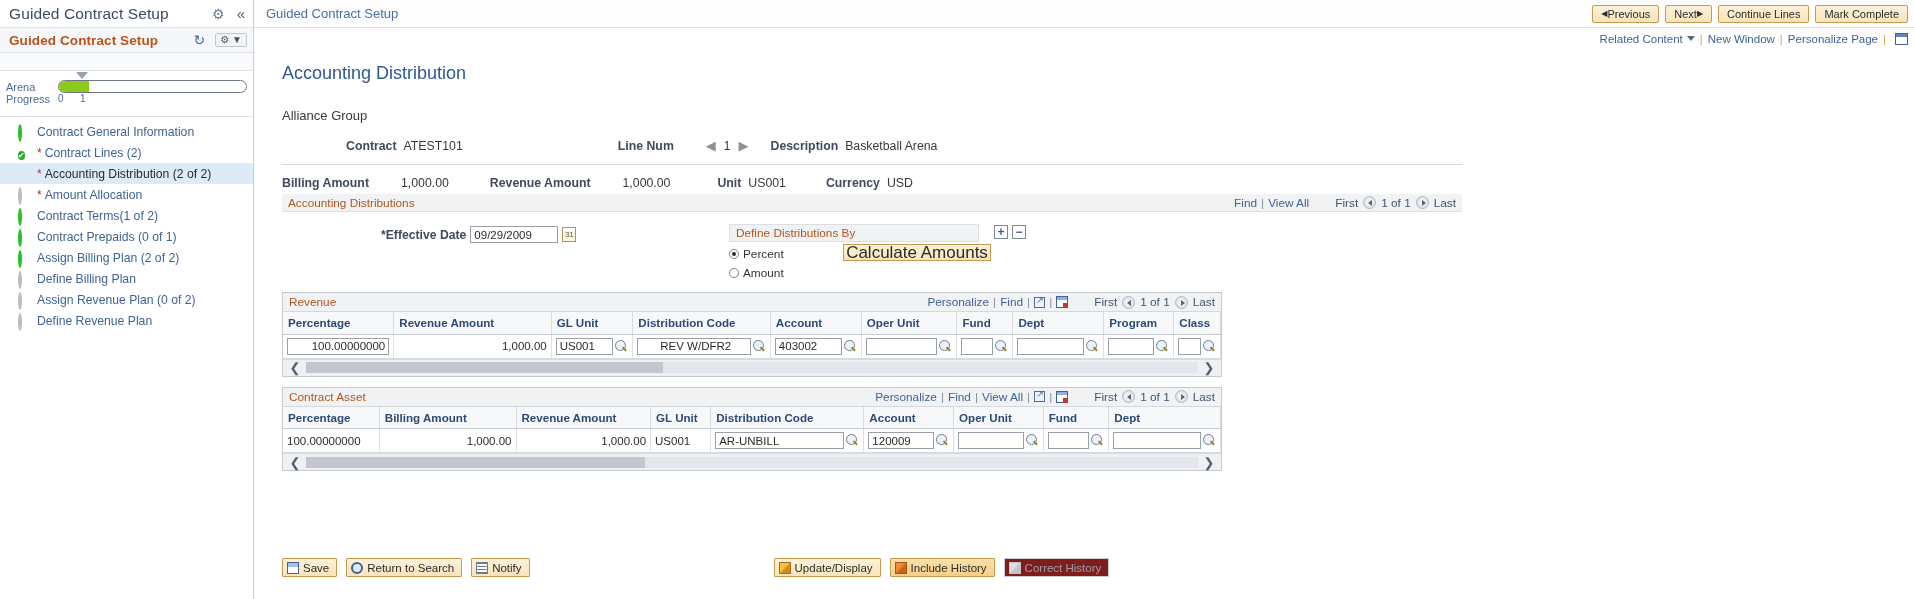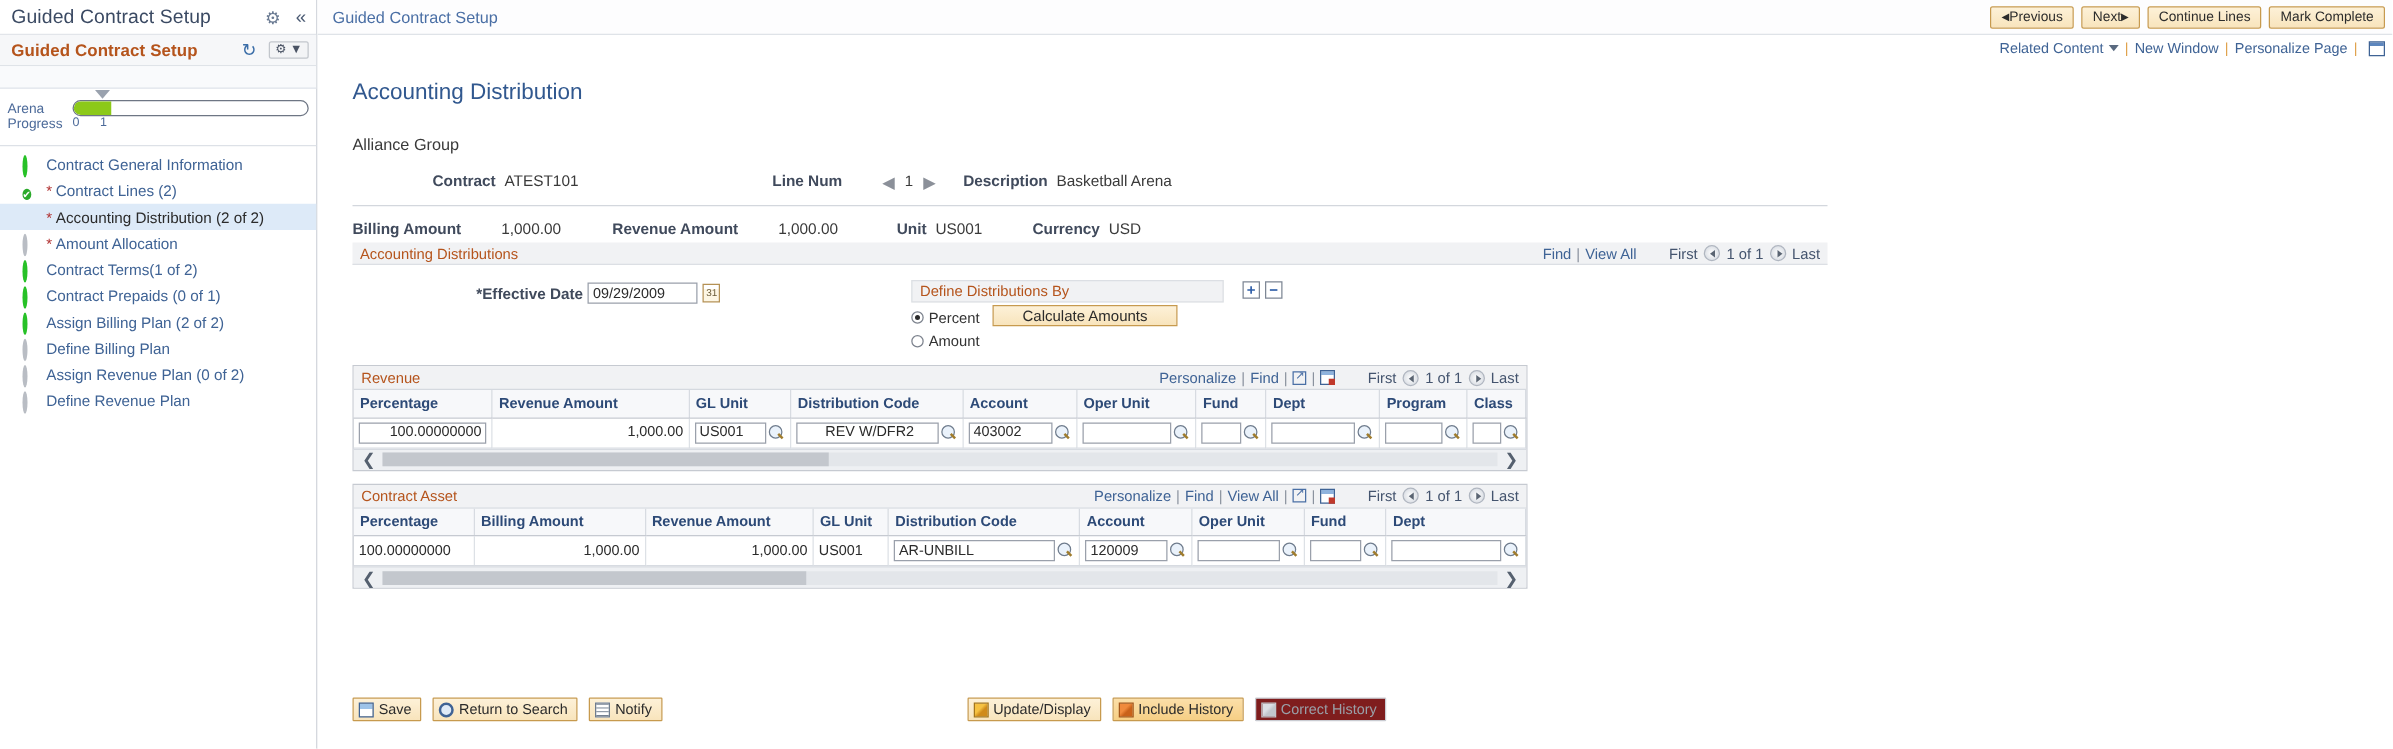--- a/index.html
+++ b/index.html
@@ -125,21 +125,21 @@
   .subbar .sep { color: #e0a14a; margin: 0 5px; }
   .caret-dn { display:inline-block; width:0;height:0;margin-left:4px;
     border-left:4px solid transparent;border-right:4px solid transparent;border-top:5px solid #5a6a80;}
   .grid-ic { width: 13px; height: 12px; border: 1px solid #3f6395; display:inline-block;
       background: linear-gradient(#5d86bd 0 3px, #fff 3px); margin-left: 4px; vertical-align:-2px; }
 
   .content { padding: 0 0 0 28px; position: relative; }
   .page-title { font-size: 18px; color: #31588f; margin: 14px 0 0 0; font-weight: normal;}
   .group-name { font-size: 13px; color: #3a3a3a; margin-top: 24px; }
 
-  .kv-row { margin-top: 15px; display: flex; font-size: 12.3px; }
+  .kv-row { margin-top: 15px; display: flex; align-items: center; font-size: 12.3px; }
   .kv-lbl { font-weight: bold; color: #404a5c; }
   .kv-val { color: #3a3a3a; margin-left: 7px; }
   .navarr { color: #8b9099; font-size: 13px; cursor: pointer; }
   .navarr.l { margin-left: 32px; }
   .linenum { margin: 0 8px; color: #3a3a3a; font-size: 12px; }
 
   .hr { height: 1px; background: #d3d7dd; margin: 11px 0 0 0; width: 1180px; }
 
   .amt-row { margin-top: 11px; display: flex; align-items: center; font-size: 12.3px; }
 
@@ -186,24 +186,24 @@
     color: #b5541c; font-size: 11.8px;
   }
   .radio-row { display: flex; align-items: center; margin-top: 5px; font-size: 11.8px; color:#333; }
   .radio {
     width: 10px; height: 10px; border-radius: 50%; border: 1px solid #7d838e;
     background: #fff; margin-right: 4px; position: relative; cursor: pointer;
   }
   .radio.on:after { content:""; position:absolute; left:2px; top:2px; width:4px;height:4px;
     border-radius:50%; background:#2b2b2b; }
   .calc-btn {
-    position: absolute; left: 512px; top: 20px;
+    position: absolute; left: 561px; top: 20px;
     width: 148px; height: 17px; border: 1px solid #c79a4e;
     background: linear-gradient(#fdf1d8,#f8e4bc);
-    font-size: 12px; color: #2b2b2b; cursor: pointer;
+    font-size: 17px; color: #2b2b2b; cursor: pointer;
     display:flex;align-items:center;justify-content:center;
   }
   .pm-btns { position: absolute; left: 712px; top: 1px; display: flex; gap: 4px; }
   .pm {
     width: 14px; height: 14px; border: 1px solid #7e8795; background: #fff;
     color: #2f5ea8; font-size: 12px; line-height: 12px; text-align: center;
     cursor: pointer; font-weight: bold;
   }
 
   

